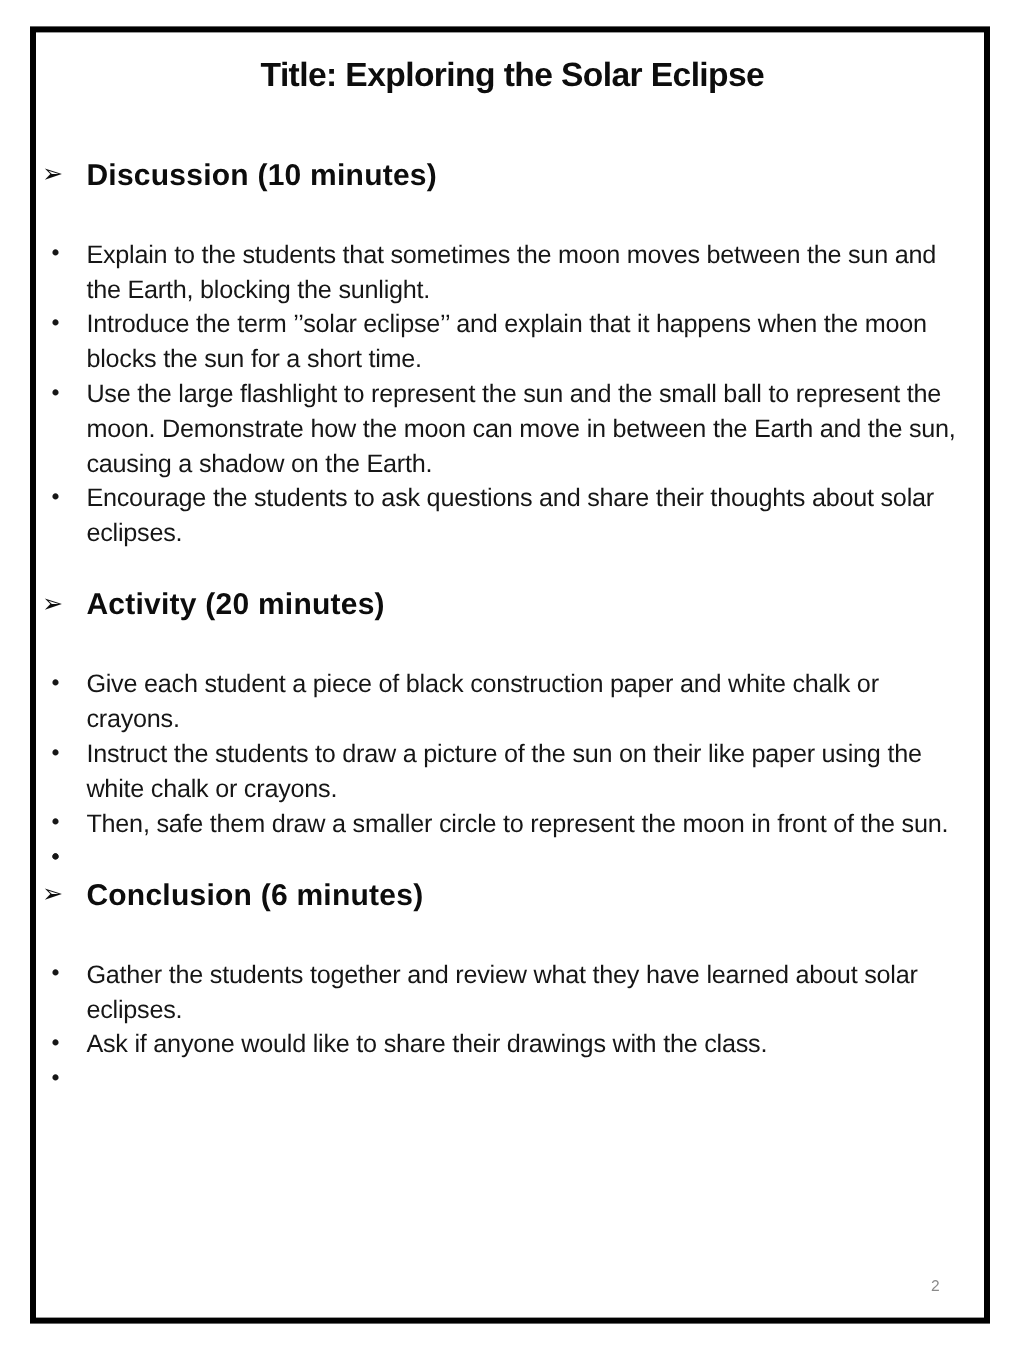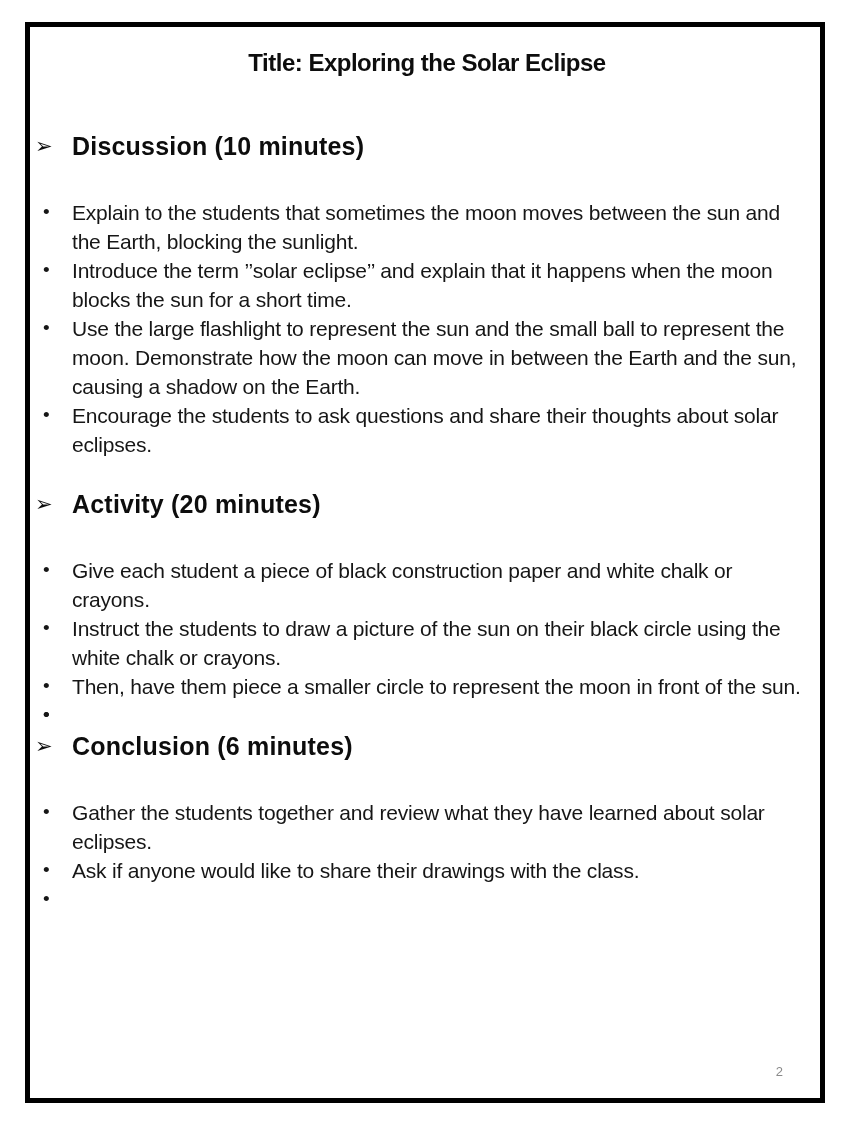--- a/index.html
+++ b/index.html
@@ -18,21 +18,21 @@
     top: 22px;
     width: 800px;
     height: 1081px;
     border: 5px solid #000000;
     background: #ffffff;
     padding: 0 8px 0 12px;
     overflow: hidden;
   }
   .title {
     margin: 18px 0 0 0;
-    font-size: 24px;
+    font-size: 28px;
     line-height: 35px;
     font-weight: bold;
     letter-spacing: -0.5px;
     text-align: center;
     color: #0d0d0d;
   }
   .section-heading {
     position: relative;
     margin: 30px 0 37px 0;
     padding-left: 30px;
@@ -117,25 +117,25 @@
       <span class="arrow">➢</span>
       <span>Activity (20 minutes)</span>
     </h2>
     <ul class="bullets">
       <li>
         <span class="dot">•</span>
         <span>Give each student a piece of black construction paper and white chalk or crayons.</span>
       </li>
       <li>
         <span class="dot">•</span>
-        <span>Instruct the students to draw a picture of the sun on their black circle using the white chalk or crayons.</span>
+        <span>Instruct the students to draw a picture of the sun on their like paper using the white chalk or crayons.</span>
       </li>
       <li>
         <span class="dot">•</span>
-        <span>Then, have them piece a smaller circle to represent the moon in front of the sun.</span>
+        <span>Then, safe them draw a smaller circle to represent the moon in front of the sun.</span>
       </li>
       <li>
         <span class="dot">•</span>
       </li>
       <li>
         <span class="dot">•</span>
       </li>
     </ul>
   </section>
 

